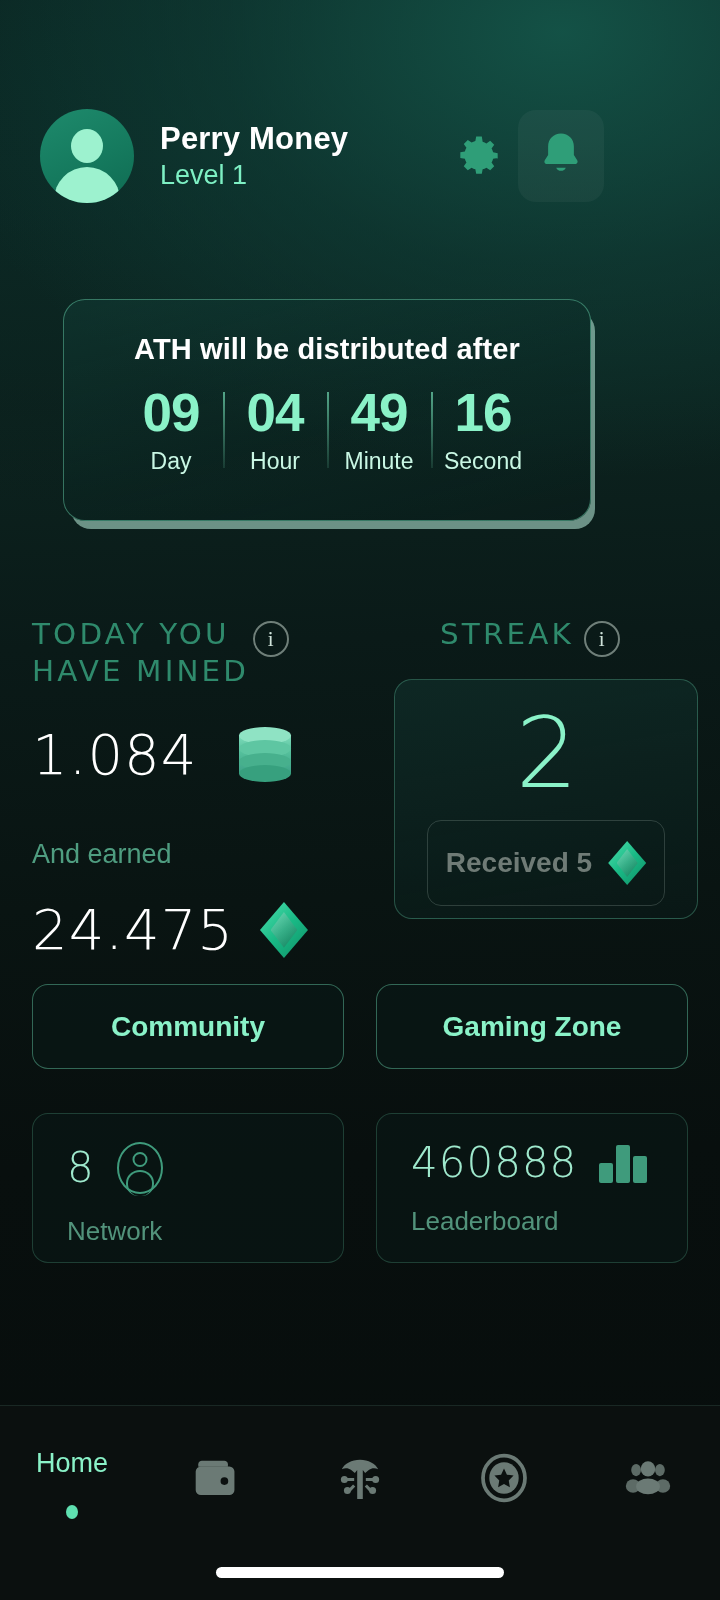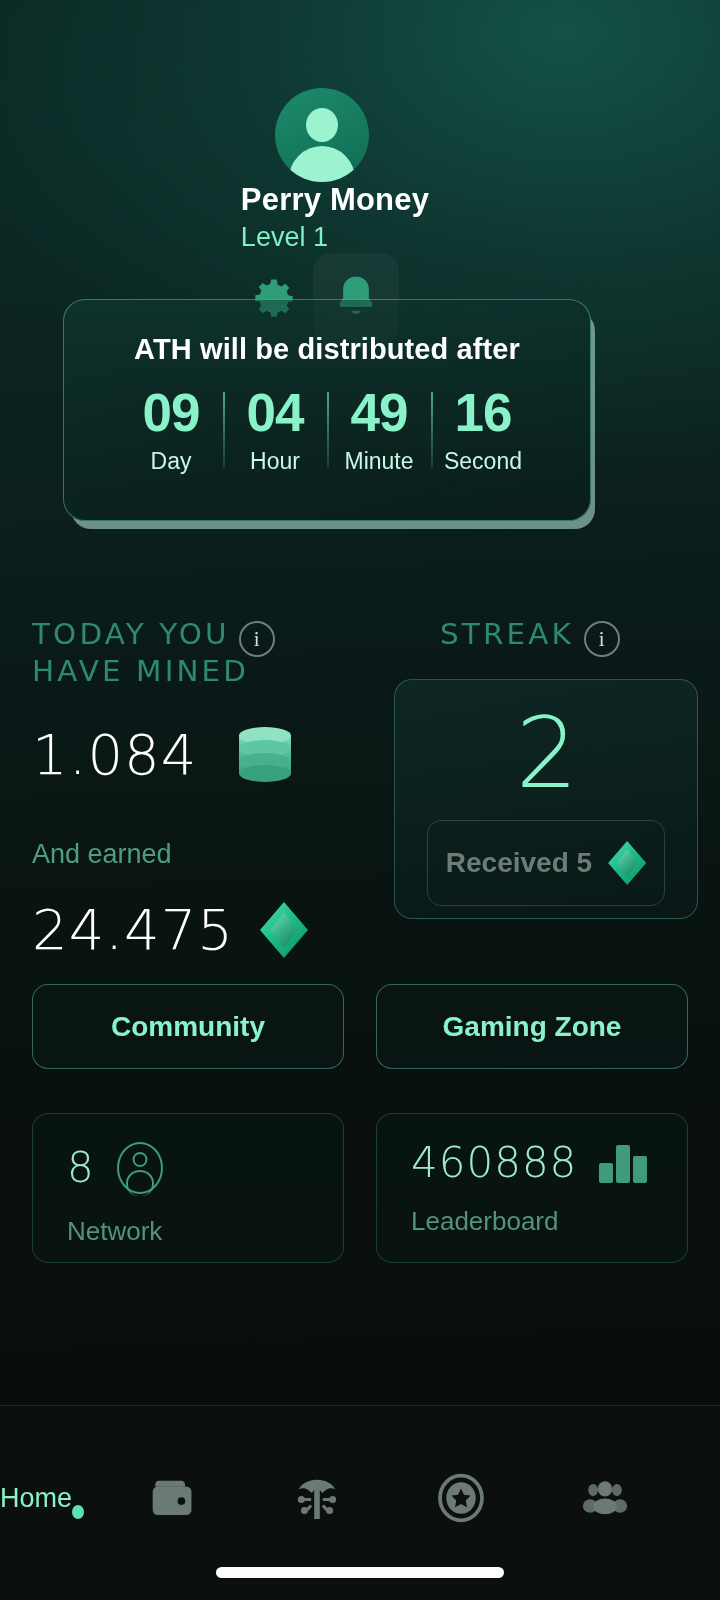--- a/index.html
+++ b/index.html
@@ -17,22 +17,22 @@
     width:720px; height:1600px;
     background:
       radial-gradient(ellipse 900px 620px at 78% 2%, rgba(20,84,72,0.95) 0%, rgba(16,66,58,0.55) 38%, rgba(10,30,28,0.0) 72%),
       radial-gradient(ellipse 780px 520px at 10% 6%, rgba(10,40,36,0.85) 0%, rgba(9,26,24,0.2) 60%, rgba(8,18,17,0) 80%),
       linear-gradient(178deg, #0c2522 0%, #0d2a26 10%, #0c231f 26%, #0a1a18 40%, #091412 56%, #080f0e 72%, #070d0c 100%);
     overflow:hidden;
   }
 
   
   .header {
-    position:absolute; left:0; top:88px; width:644px; height:120px;
-    display:flex; align-items:center; padding:0 40px;flex-direction:column;
+    position:absolute; left:0; top:96px; width:644px; height:120px;
+    display:flex; align-items:center; padding:0 40px;
   }
   .avatar {
     width:94px; height:94px; border-radius:50%;
     background:linear-gradient(155deg,#1e8a6c 0%,#157a5e 55%,#0f6b52 100%);
     position:relative; overflow:hidden; flex:0 0 auto;
   }
   .avatar .head {
     position:absolute; left:50%; top:20px; transform:translateX(-50%);
     width:32px; height:34px; border-radius:50%;
     background:#9df2cf;
@@ -86,21 +86,21 @@
   .cd-num {
     font-size:53px; font-weight:bold; color:#8af2c8; line-height:1.02;
     letter-spacing:-1px;
   }
   .cd-lab { font-size:23px; color:#c9f7e4; margin-top:8px; }
 
   
   .mined {
     position:absolute; left:32px; top:617px; width:330px;
   }
-  .sect-head { display:flex; align-items:flex-start; }
+  .sect-head { display:flex; align-items:flex-start; gap:14px; }
   .techlabel {
     font-family:"DejaVu Sans", sans-serif;
     color:#2f8a6c; font-size:28px; letter-spacing:3px;
     line-height:1.32; text-transform:uppercase;
     font-stretch:expanded;
     transform:scaleX(1.05); transform-origin:left center;
   }
   .info-i {
     width:36px; height:36px; border-radius:50%;
     border:2px solid #6f7f79;
@@ -226,21 +226,21 @@
   }
   .bottomnav {
     position:absolute; left:0; top:1406px; width:720px; height:194px;
     background:#0b100f;
   }
   .navitems {
     position:absolute; left:0; top:30px; width:720px; height:110px;
     display:flex;
   }
   .navitem {
-    flex:1 1 0; display:flex; flex-direction:row;
+    flex:1 1 0; display:flex; flex-direction:column;
     align-items:center; justify-content:flex-start; padding-top:14px;
   }
   .navlabel { color:#8af2c8; font-size:27px; line-height:1; }
   .navdot {
     width:12px; height:14px; border-radius:50%;
     background:#5fe0b0; margin-top:28px;
   }
   .navicon { width:58px; height:56px; position:relative; }
 
   .homebar {

